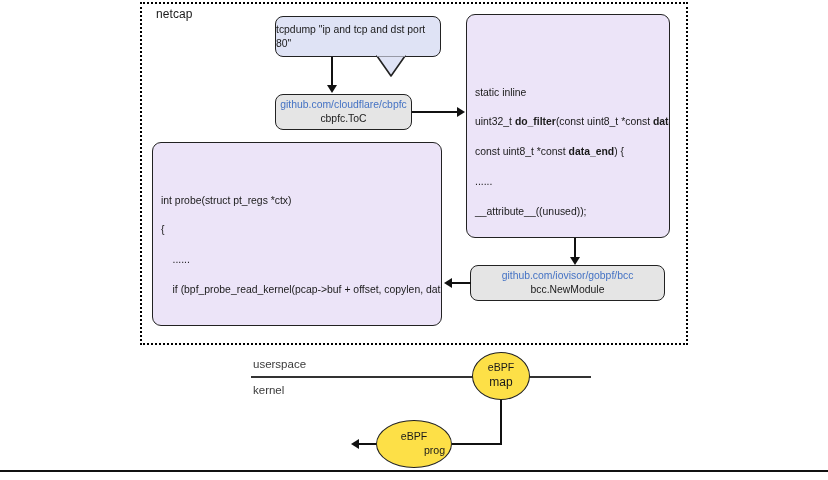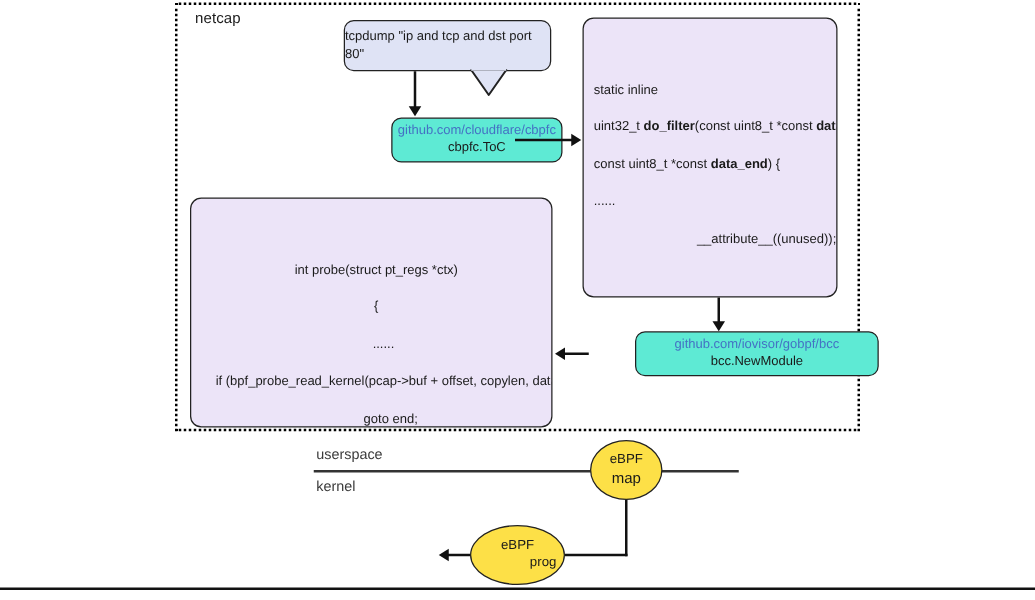--- a/index.html
+++ b/index.html
@@ -37,21 +37,21 @@
     letter-spacing: .1px;
   }
   
   .box {
     position: absolute;
     box-sizing: border-box;
     border: 1.6px solid #222222;
     border-radius: 8px;
   }
   .fill-blue   { background: #dfe3f5; }
-  .fill-lblue  { background: #5eead4; margin-left: 38px; }
+  .fill-lblue  { background: #e5e5e5; }
 
   .center-txt {
     display: flex;
     flex-direction: column;
     align-items: center;
     justify-content: center;
     height: 100%;
     line-height: 1.32;
   }
   .link-txt { color: #4472c4; }
@@ -157,25 +157,25 @@
       <span style="font-size:10.4px;" class="link-txt">github.com/cloudflare/cbpfc</span>
       <span style="font-size:10.4px;" class="plain-txt">cbpfc.ToC</span>
     </div>
   </div>
 
   <div class="ln ln-h" style="left:412px; top:111px; width:48px;"></div>
   <div class="arrow-right" style="left:457px; top:107px;"></div>
 
   <div class="code" style="left:466px; top:14px; width:204px; height:224px;">
     <div class="pad">
-<span style="display: block; min-height: 1em;">static inline</span>
+<span style="display: block; min-height: 1em; margin-top: 20px;">static inline</span>
 <span style="display: block; min-height: 1em;">uint32_t <b>do_filter</b>(const uint8_t *const <b>data</b>,</span>
 <span style="display: block; min-height: 1em;">const uint8_t *const <b>data_end</b>) {</span>
 <span style="display: block; min-height: 1em;">......</span>
-<span style="display: block; min-height: 1em; text-align: right;">__attribute__((unused));</span>
+<span style="display: block; min-height: 1em;">__attribute__((unused));</span>
 
 
 
 
 
 
 
 
 
 
@@ -189,27 +189,26 @@
   <div class="box fill-lblue" style="left:470px; top:265px; width:195px; height:36px;">
     <div class="center-txt">
       <span style="font-size:10.4px;" class="link-txt">github.com/iovisor/gobpf/bcc</span>
       <span style="font-size:10.4px;" class="plain-txt">bcc.NewModule</span>
     </div>
   </div>
 
   <div class="ln ln-h" style="left:451px; top:282px; width:20px;"></div>
   <div class="arrow-left" style="left:444px; top:278px;"></div>
 
-  <div class="code" style="left:152px; top:158px; width:290px; height:184px;text-align:center;">
+  <div class="code" style="left:152px; top:142px; width:290px; height:184px;">
     <div class="pad">
 <span style="display: block; min-height: 1em;">int probe(struct pt_regs *ctx)</span>
 <span style="display: block; min-height: 1em;">{</span>
 <span style="display: block; min-height: 1em;">    ......</span>
 <span style="display: block; min-height: 1em;">    if (bpf_probe_read_kernel(pcap-&gt;buf + offset, copylen, data))</span>
-<span style="display: block; min-height: 1em;">        goto end;</span>
 
 
 
 
 
 
 
 
     </div>
   </div>

